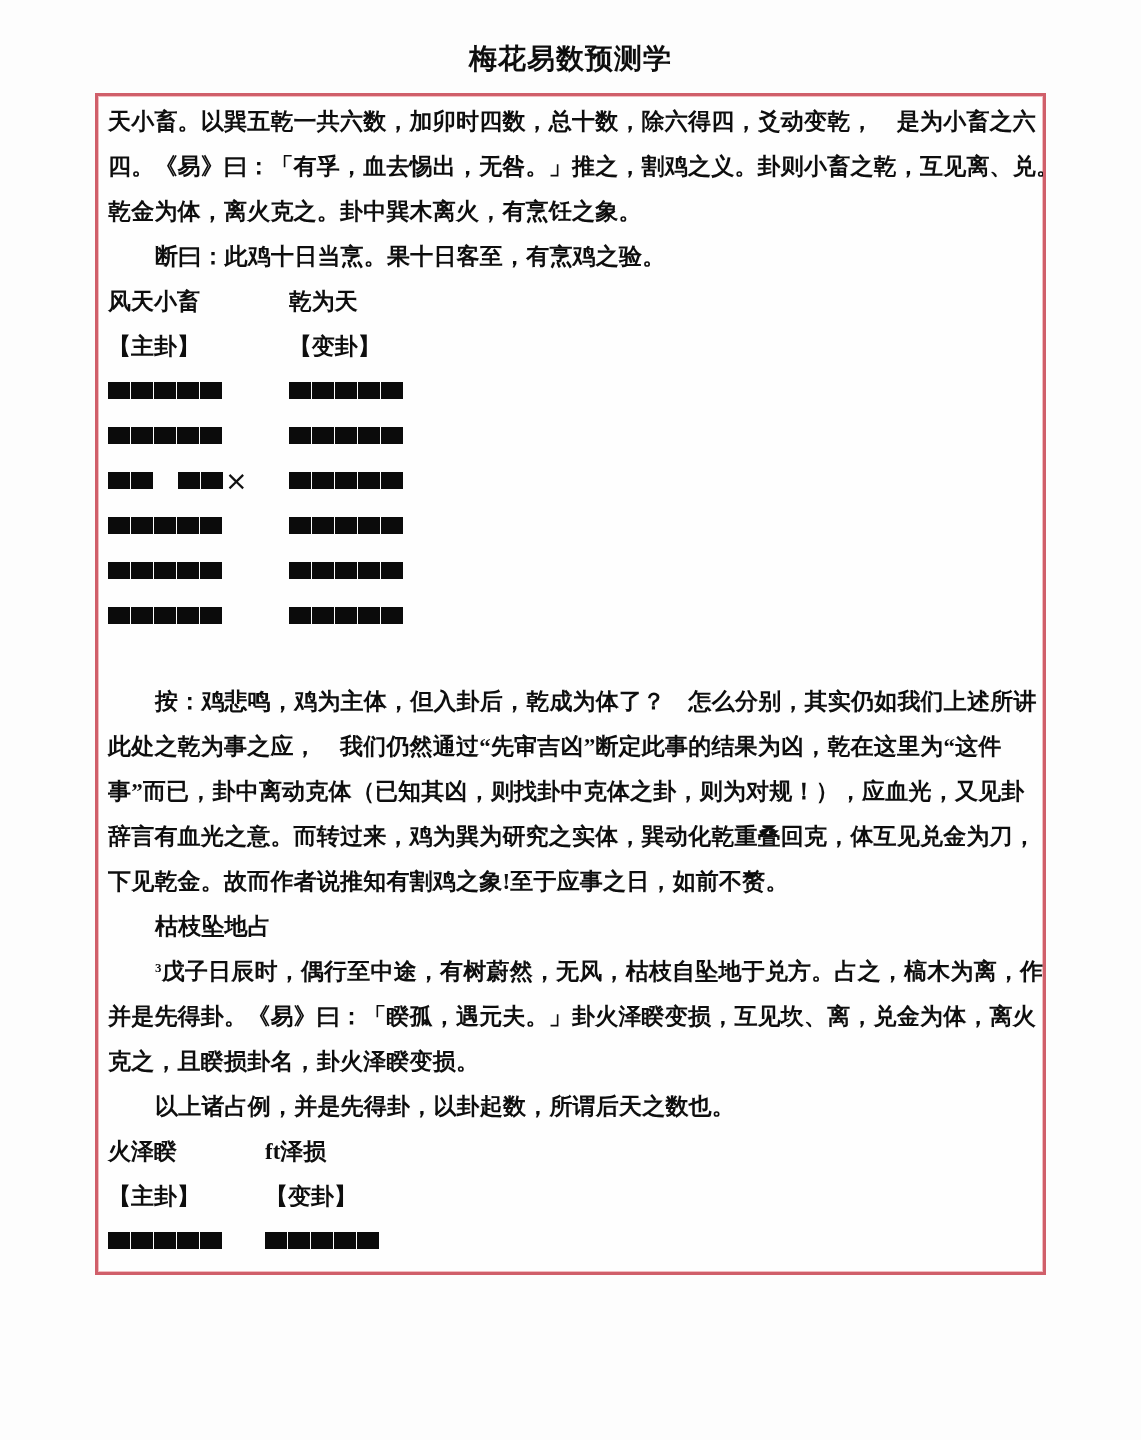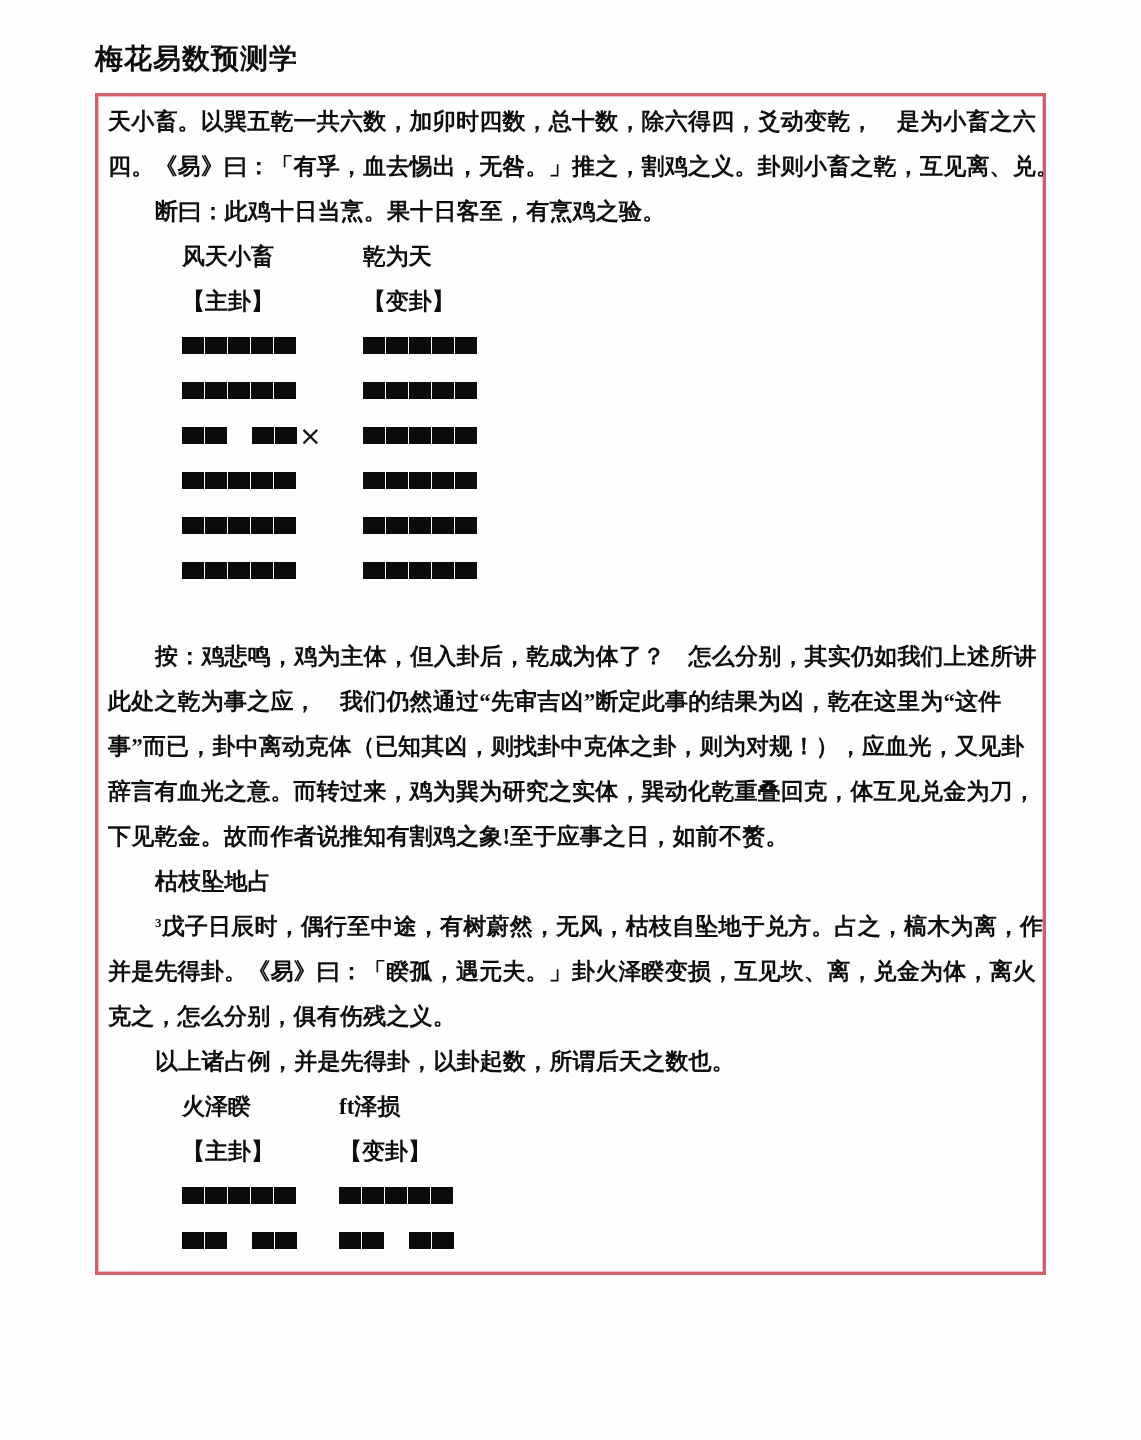--- a/index.html
+++ b/index.html
@@ -6,41 +6,41 @@
   body {
     width:1141px; height:1440px;
     background:#fdfdfd;
     font-family:"Liberation Serif","DejaVu Serif",serif;
     color:#0e0e0e;
     position:relative;
     overflow:hidden;
   }
   .page-title {
     position:absolute; top:40px; left:95px; width:951px;
-    margin:0; 
+    margin:0; text-align:center;
     font-size:28px; font-weight:700; letter-spacing:1px;
   }
   .content-box {
     position:absolute; left:95px; top:93px;
     width:951px; height:1182px;
     box-sizing:border-box;
     border:3px solid #d05f6a;
     box-shadow: inset 0 0 0 1px #f2bcc0;
     background:#fefefe;
     padding:3px 10px;
     overflow:hidden;
   }
   .ln {
     font-size:23px; line-height:45px; font-weight:700;
     white-space:nowrap; letter-spacing:0.2px;
   }
   .ind { text-indent:47px; }
   .mt { margin-top:27px; }
   sup.fnote { font-size:13px; font-weight:700; vertical-align:7px; line-height:0; }
-  .hexagram { display:flex; margin-left:74px; }
+  .hexagram { display:flex; }
   .hex-col { margin-right:41px; min-width:114px; }
   .hex-title, .hex-label {
     font-size:23px; font-weight:700; line-height:45px; white-space:nowrap;
   }
   .hex-rows { margin-top:13px; }
   .hex-row {
     display:flex; align-items:center;
     height:17px; margin-bottom:28px;
   }
   .hex-group { display:flex; }
@@ -57,20 +57,21 @@
 </style>
 </head>
 <body>
 
 <h1 class="page-title">梅花易数预测学</h1>
 
 <div class="content-box">
 
   <div class="ln">天小畜。以巽五乾一共六数，加卯时四数，总十数，除六得四，爻动变乾，　是为小畜之六</div>
   <div class="ln">四。《易》曰：「有孚，血去惕出，无咎。」推之，割鸡之义。卦则小畜之乾，互见离、兑。</div>
+  <div class="ln">乾金为体，离火克之。卦中巽木离火，有烹饪之象。</div>
   <div class="ln ind">断曰：此鸡十日当烹。果十日客至，有烹鸡之验。</div>
 
   <div class="hexagram">
     <div class="hex-col">
       <div class="hex-title">风天小畜</div>
       <div class="hex-label">【主卦】</div>
       <div class="hex-rows">
           <div class="hex-row">
             <span class="hex-group">
               <i class="hex-seg"></i>
@@ -194,21 +195,21 @@
 
   <div class="ln ind mt">按：鸡悲鸣，鸡为主体，但入卦后，乾成为体了？　怎么分别，其实仍如我们上述所讲，</div>
   <div class="ln">此处之乾为事之应，　我们仍然通过“先审吉凶”断定此事的结果为凶，乾在这里为“这件</div>
   <div class="ln">事”而已，卦中离动克体（已知其凶，则找卦中克体之卦，则为对规！），应血光，又见卦</div>
   <div class="ln">辞言有血光之意。而转过来，鸡为巽为研究之实体，巽动化乾重叠回克，体互见兑金为刀，</div>
   <div class="ln">下见乾金。故而作者说推知有割鸡之象!至于应事之日，如前不赘。</div>
 
   <div class="ln ind">枯枝坠地占</div>
   <div class="ln ind"><sup class="fnote">3</sup><span>戊子日辰时，偶行至中途，有树蔚然，无风，枯枝自坠地于兑方。占之，槁木为离，作</span></div>
   <div class="ln">并是先得卦。《易》曰：「睽孤，遇元夫。」卦火泽睽变损，互见坎、离，兑金为体，离火</div>
-  <div class="ln">克之，怎么分别，俱有伤残之义。</div>
+  <div class="ln">克之，且睽损卦名，卦火泽睽变损。</div>
   <div class="ln ind">以上诸占例，并是先得卦，以卦起数，所谓后天之数也。</div>
 
   <div class="hexagram">
     <div class="hex-col">
       <div class="hex-title">火泽睽</div>
       <div class="hex-label">【主卦】</div>
       <div class="hex-rows">
           <div class="hex-row">
             <span class="hex-group">
               <i class="hex-seg"></i>

